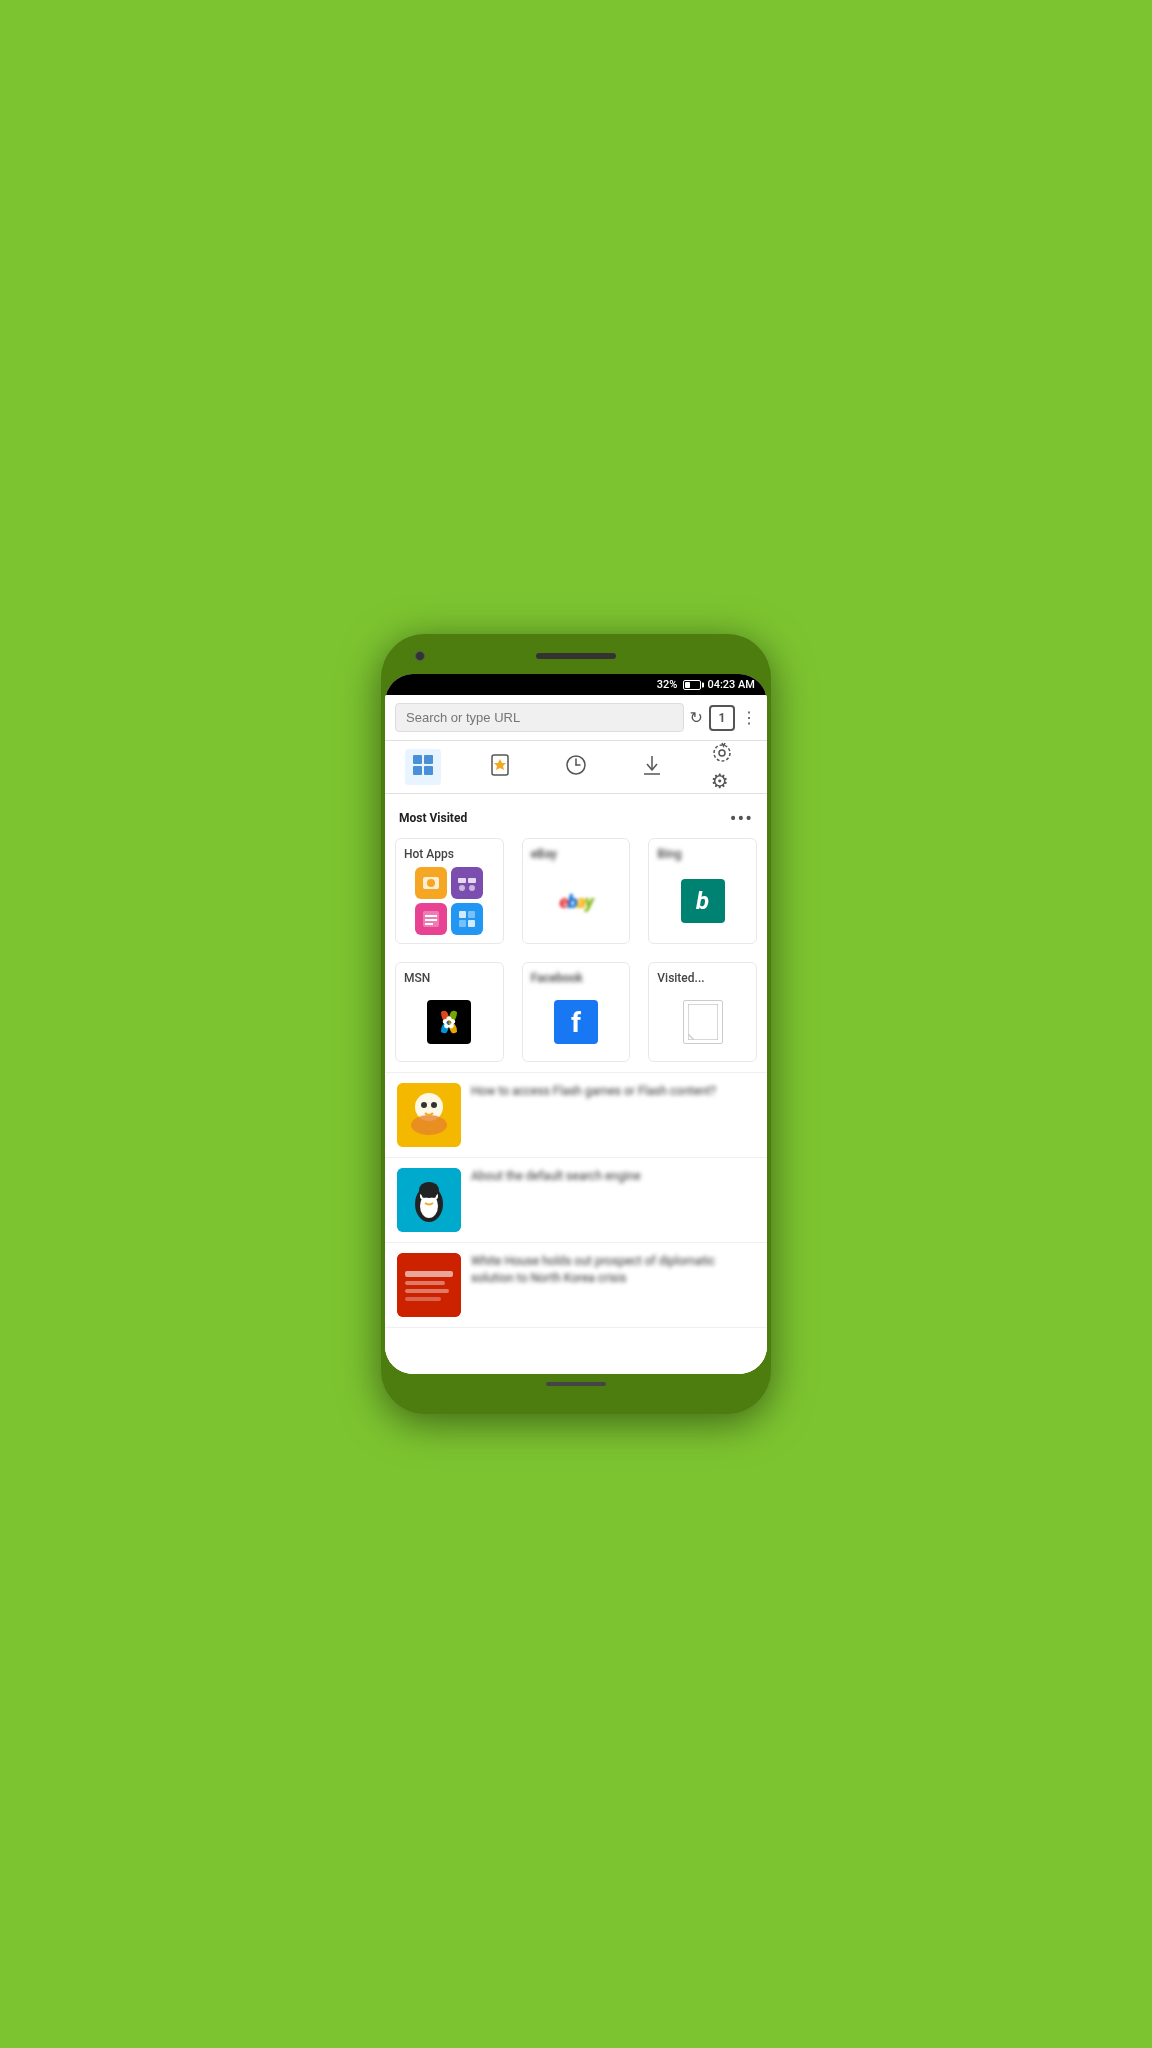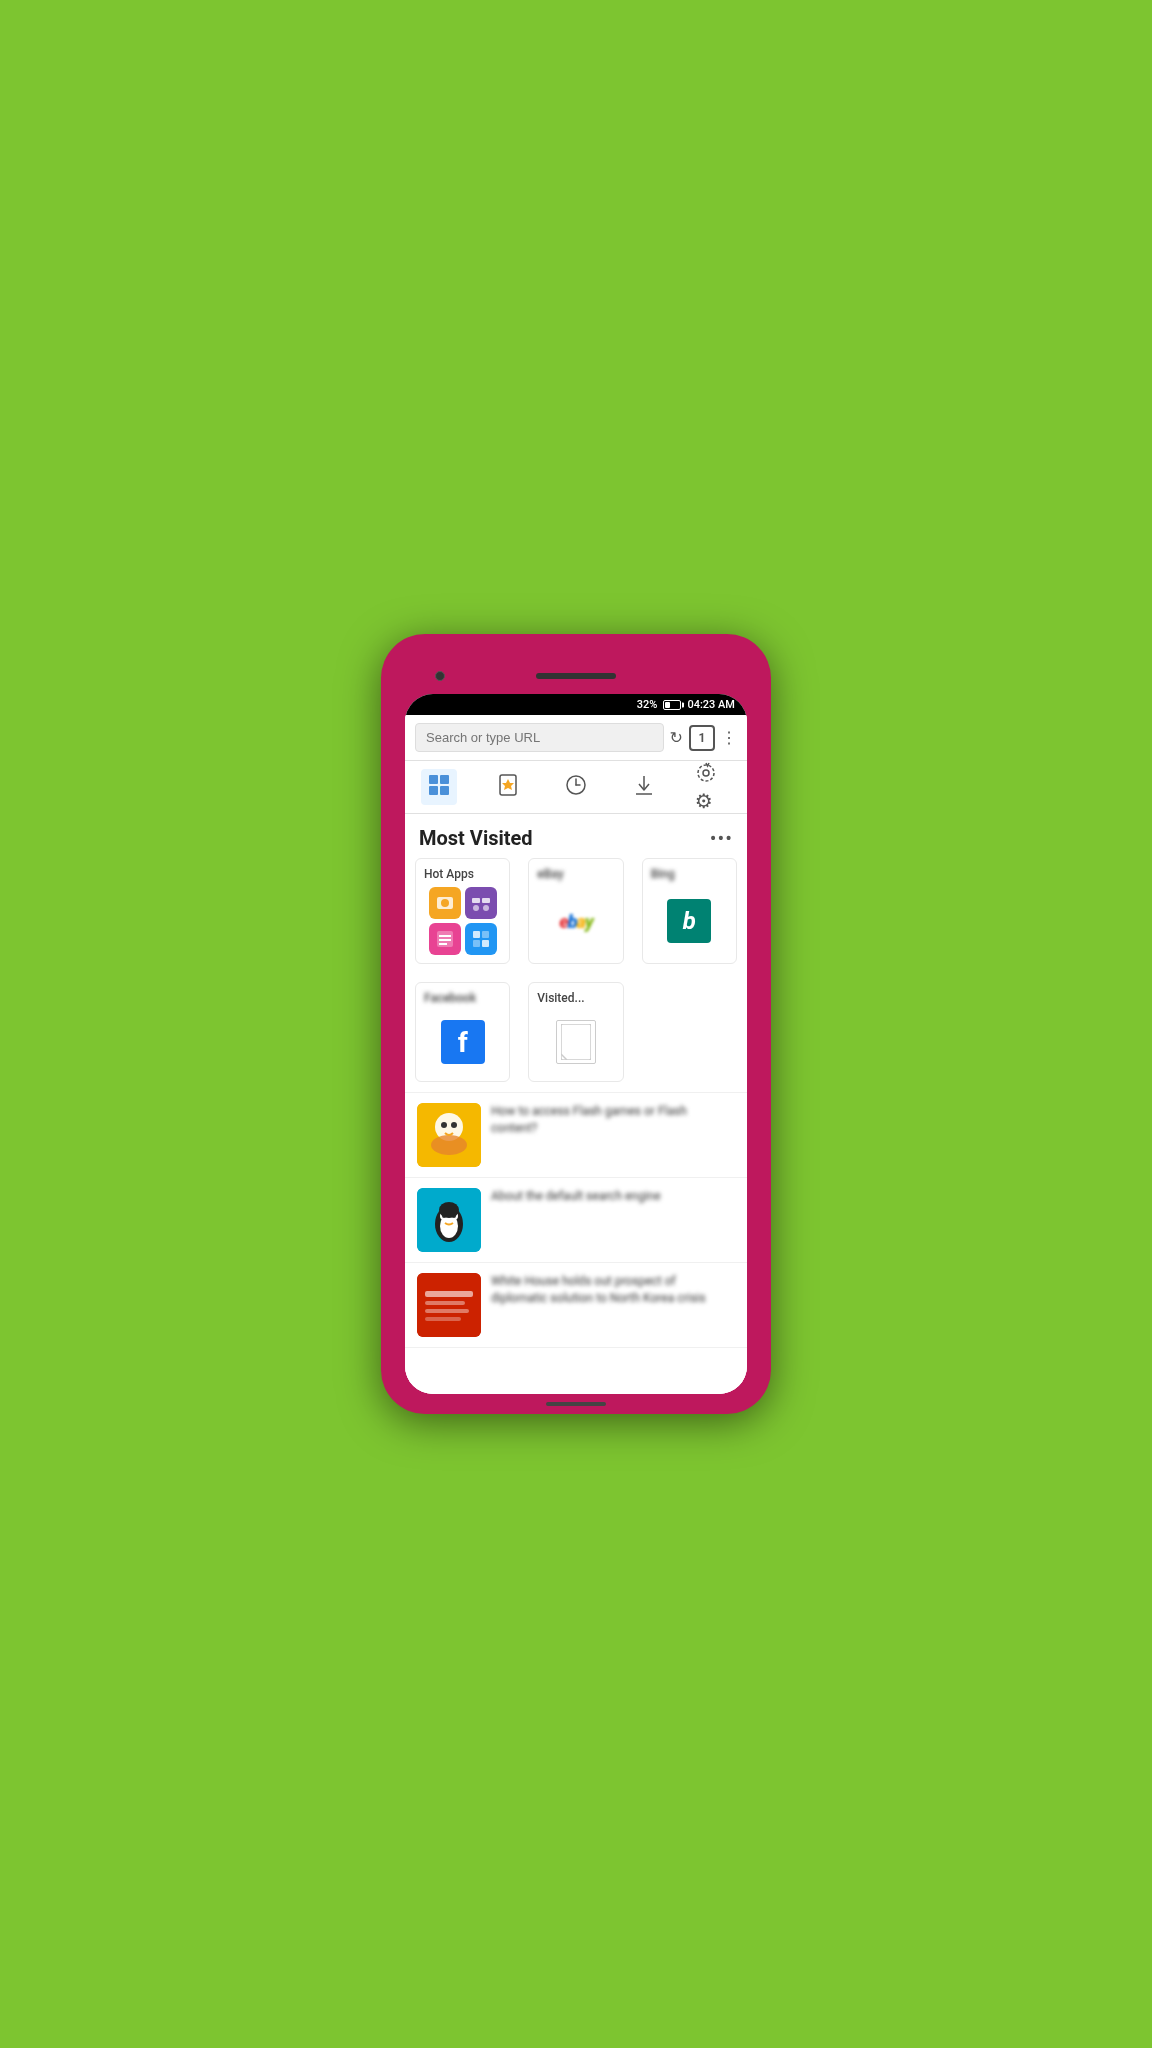--- a/index.html
+++ b/index.html
@@ -7,23 +7,23 @@
       background: #7dc530;
       display: flex;
       justify-content: center;
       align-items: center;
       min-height: 100vh;
       font-family: 'Roboto', Arial, sans-serif;
     }
     .phone-outer {
       width: 390px;
       height: 780px;
-      background: #be185d;
+      background: #4d7c0f;
       border-radius: 44px;
-      padding: 24px;
+      padding: 4px;
       box-shadow: 0 8px 40px rgba(0,0,0,0.5);
       position: relative;
     }
     .phone-notch-area {
       display: flex;
       justify-content: center;
       align-items: center;
       height: 36px;
       position: relative;
     }
@@ -174,21 +174,21 @@
       overflow-y: auto;
       background: #fff;
     }
     .section-header {
       display: flex;
       justify-content: space-between;
       align-items: center;
       padding: 12px 14px 8px;
     }
     .section-title {
-      font-size: 20px;
+      font-size: 12px;
       font-weight: bold;
       color: #222;
     }
     .more-btn {
       color: #555;
       font-size: 20px;
       cursor: pointer;
       letter-spacing: 1px;
     }
     .tiles-grid {
@@ -474,20 +474,35 @@
             </div>
           </div>
 
           <div class="tile">
             <span class="tile-label blurred">Bing</span>
             <div class="tile-icon-area">
               <div class="bing-icon">b</div>
             </div>
           </div>
 
+          <div class="tile">
+            <span class="tile-label">MSN</span>
+            <div class="tile-icon-area">
+              <div class="msn-icon">
+                <svg width="40" height="40" viewBox="0 0 40 40">
+                  <rect width="40" height="40" rx="4" fill="#000"></rect>
+                  <path d="M12 10 Q20 5 20 20 Q12 20 12 10Z" fill="#f25022" opacity="0.9"></path>
+                  <path d="M28 10 Q20 5 20 20 Q28 20 28 10Z" fill="#7fba00" opacity="0.9"></path>
+                  <path d="M12 30 Q20 35 20 20 Q12 20 12 30Z" fill="#00a4ef" opacity="0.9"></path>
+                  <path d="M28 30 Q20 35 20 20 Q28 20 28 30Z" fill="#ffb900" opacity="0.9"></path>
+                  <text x="20" y="26" font-size="16" fill="#fff" text-anchor="middle" font-weight="bold">✿</text>
+                </svg>
+              </div>
+            </div>
+          </div>
 
           <div class="tile">
             <span class="tile-label blurred">Facebook</span>
             <div class="tile-icon-area">
               <div class="facebook-icon">f</div>
             </div>
           </div>
 
           <div class="tile">
             <span class="tile-label">Visited...</span>

